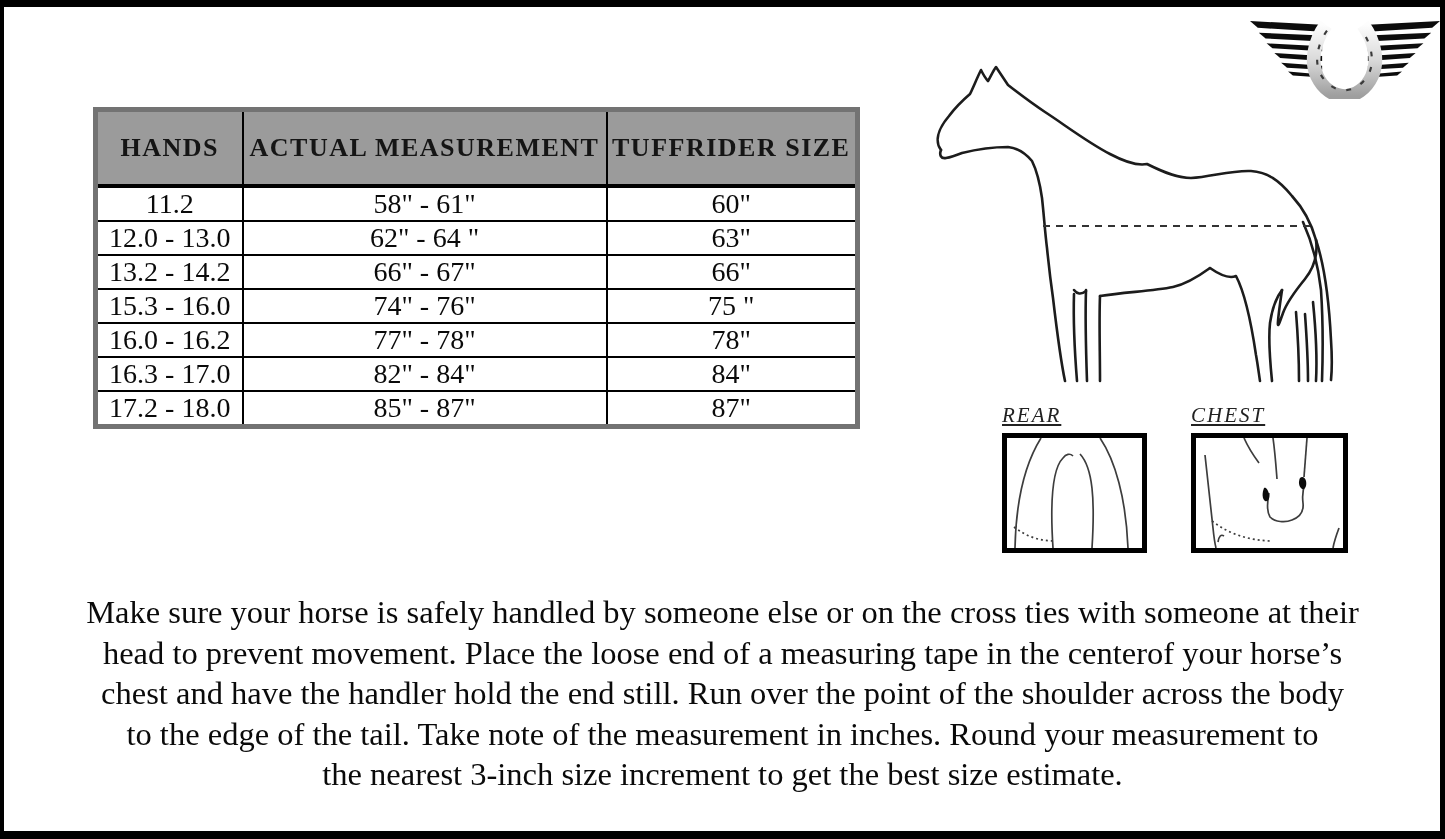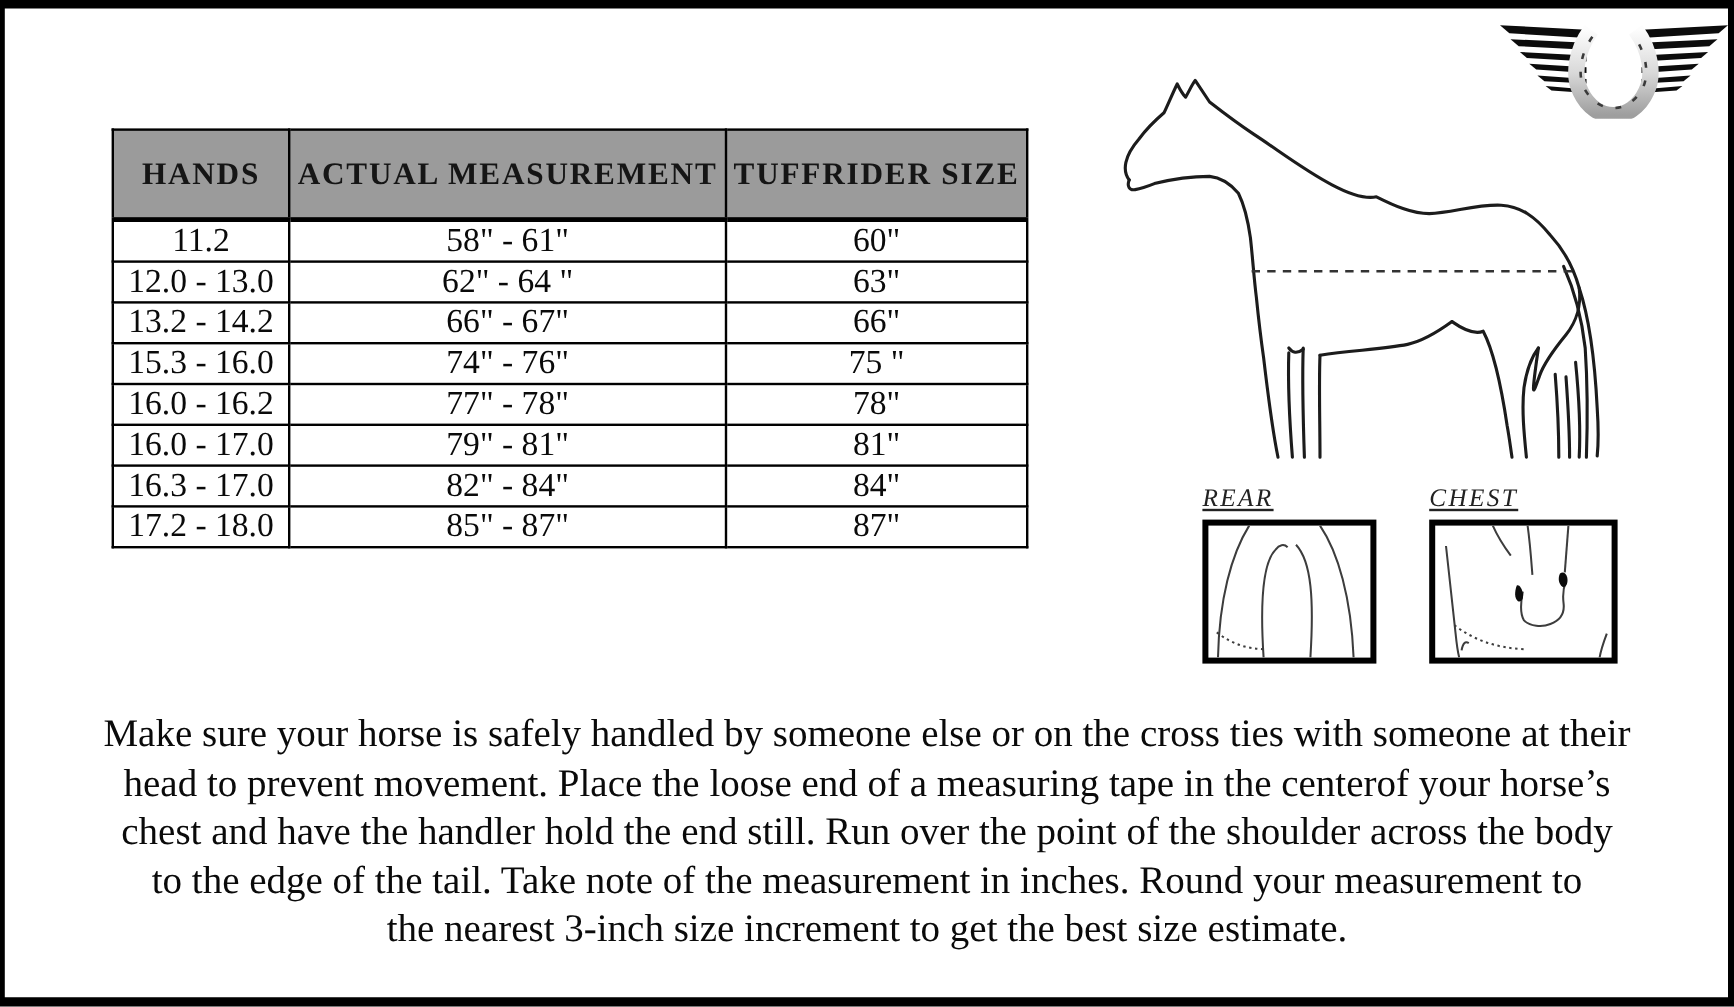--- a/index.html
+++ b/index.html
@@ -24,21 +24,21 @@
     border-right:5px solid var(--frame);
     border-bottom:8px solid var(--frame);
     pointer-events:none;
     z-index:10;
   }
   
   table.size-table{
     position:absolute;left:93px;top:107px;
     width:762px;table-layout:fixed;
     border-collapse:collapse;
-    border:2px solid #737373;
+    border:5px solid #737373;
   }
   table.size-table th{
     background:var(--header-bg);
     border:2px solid #000;
     border-bottom:4px solid #000;
     height:70px;
     font-size:26px;font-weight:bold;letter-spacing:1.5px;
     text-align:center;vertical-align:middle;
     color:#151515;
   }
@@ -122,25 +122,20 @@
         </tr>
         <tr>
           <td>15.3 - 16.0</td>
           <td>74" - 76"</td>
           <td>75 "</td>
         </tr>
         <tr>
           <td>16.0 - 16.2</td>
           <td>77" - 78"</td>
           <td>78"</td>
-        </tr>
-        <tr>
-          <td>16.0 - 17.0</td>
-          <td>79" - 81"</td>
-          <td>81"</td>
         </tr>
         <tr>
           <td>16.3 - 17.0</td>
           <td>82" - 84"</td>
           <td>84"</td>
         </tr>
         <tr>
           <td>17.2 - 18.0</td>
           <td>85" - 87"</td>
           <td>87"</td>

